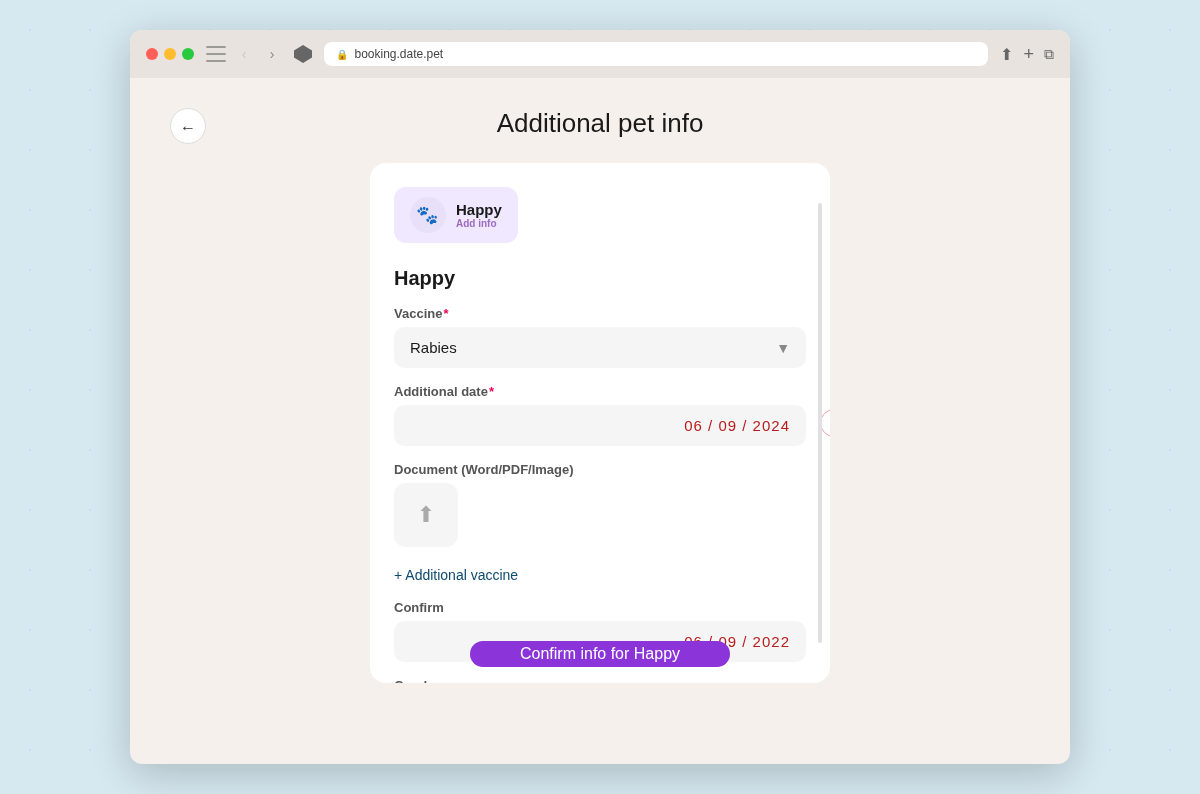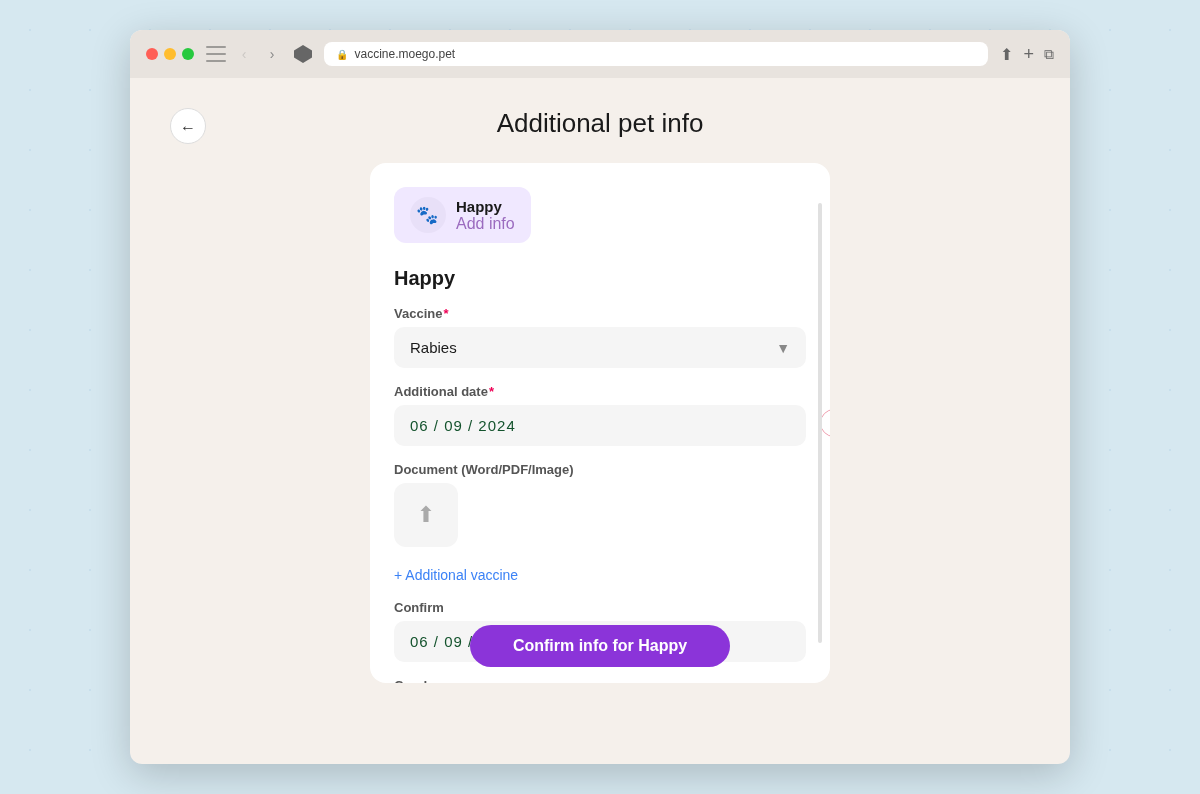--- a/index.html
+++ b/index.html
@@ -227,22 +227,23 @@
       flex-direction: column;
     }
 
     .pet-tab-name {
       font-size: 15px;
       font-weight: 600;
       color: #1a1a1a;
     }
 
     .pet-tab-sub {
-      font-size: 16px;
+      font-size: 10px;
       color: #9b6bbf;
+      font-weight: bold;
     }
 
     
     .section-title {
       font-size: 20px;
       font-weight: 700;
       color: #1a1a1a;
       margin-bottom: 16px;
     }
 
@@ -277,58 +278,59 @@
       cursor: pointer;
     }
 
     .field-input {
       width: 100%;
       background: #f5f5f5;
       border: none;
       border-radius: 10px;
       padding: 12px 16px;
       font-size: 15px;
-      color: #14532d;
+      color: #b91c1c;
       letter-spacing: 1px;
+      text-align: right;
     }
 
     .document-upload {
       width: 64px;
       height: 64px;
       background: #f5f5f5;
       border-radius: 12px;
       display: flex;
       align-items: center;
       justify-content: center;
       cursor: pointer;
       font-size: 22px;
       color: #aaa;
     }
 
     .add-vaccine-link {
-      color: #3b82f6;
+      color: #0c4a6e;
       font-size: 14px;
       cursor: pointer;
       margin-top: 4px;
       display: inline-block;
     }
 
     
     .confirm-btn {
       position: absolute;
       bottom: 16px;
       left: 50%;
       transform: translateX(-50%);
       background: #8b34d9;
       color: white;
       border: none;
       border-radius: 30px;
-      padding: 12px 40px;
+      padding: 4px 40px;
       font-size: 16px;
-      font-weight: 700;
+      font-weight: 400;
       cursor: pointer;
       white-space: nowrap;
       width: 260px;
       text-align: center;
     }
 
     
     .scroll-indicator {
       position: absolute;
       right: -18px;
@@ -362,21 +364,21 @@
           <span></span>
       </div>
       <div class="nav-btn disabled">‹</div>
       <div class="nav-btn">›</div>
     </div>
 
     <div style="width:18px;height:18px;background:#666;border-radius:3px;clip-path:polygon(50% 0%,0% 30%,0% 70%,50% 100%,100% 70%,100% 30%)"></div>
 
     <div class="address-bar">
       <span class="lock-icon">🔒</span>
-      <span>vaccine.moego.pet</span>
+      <span>booking.date.pet</span>
     </div>
 
     <div class="browser-actions">
       <span style="font-size:16px;color:#666;">⬆</span>
       <span style="font-size:18px;color:#666;">+</span>
       <span style="font-size:14px;color:#666;">⧉</span>
     </div>
   </div>
 
   <div class="page-content">

